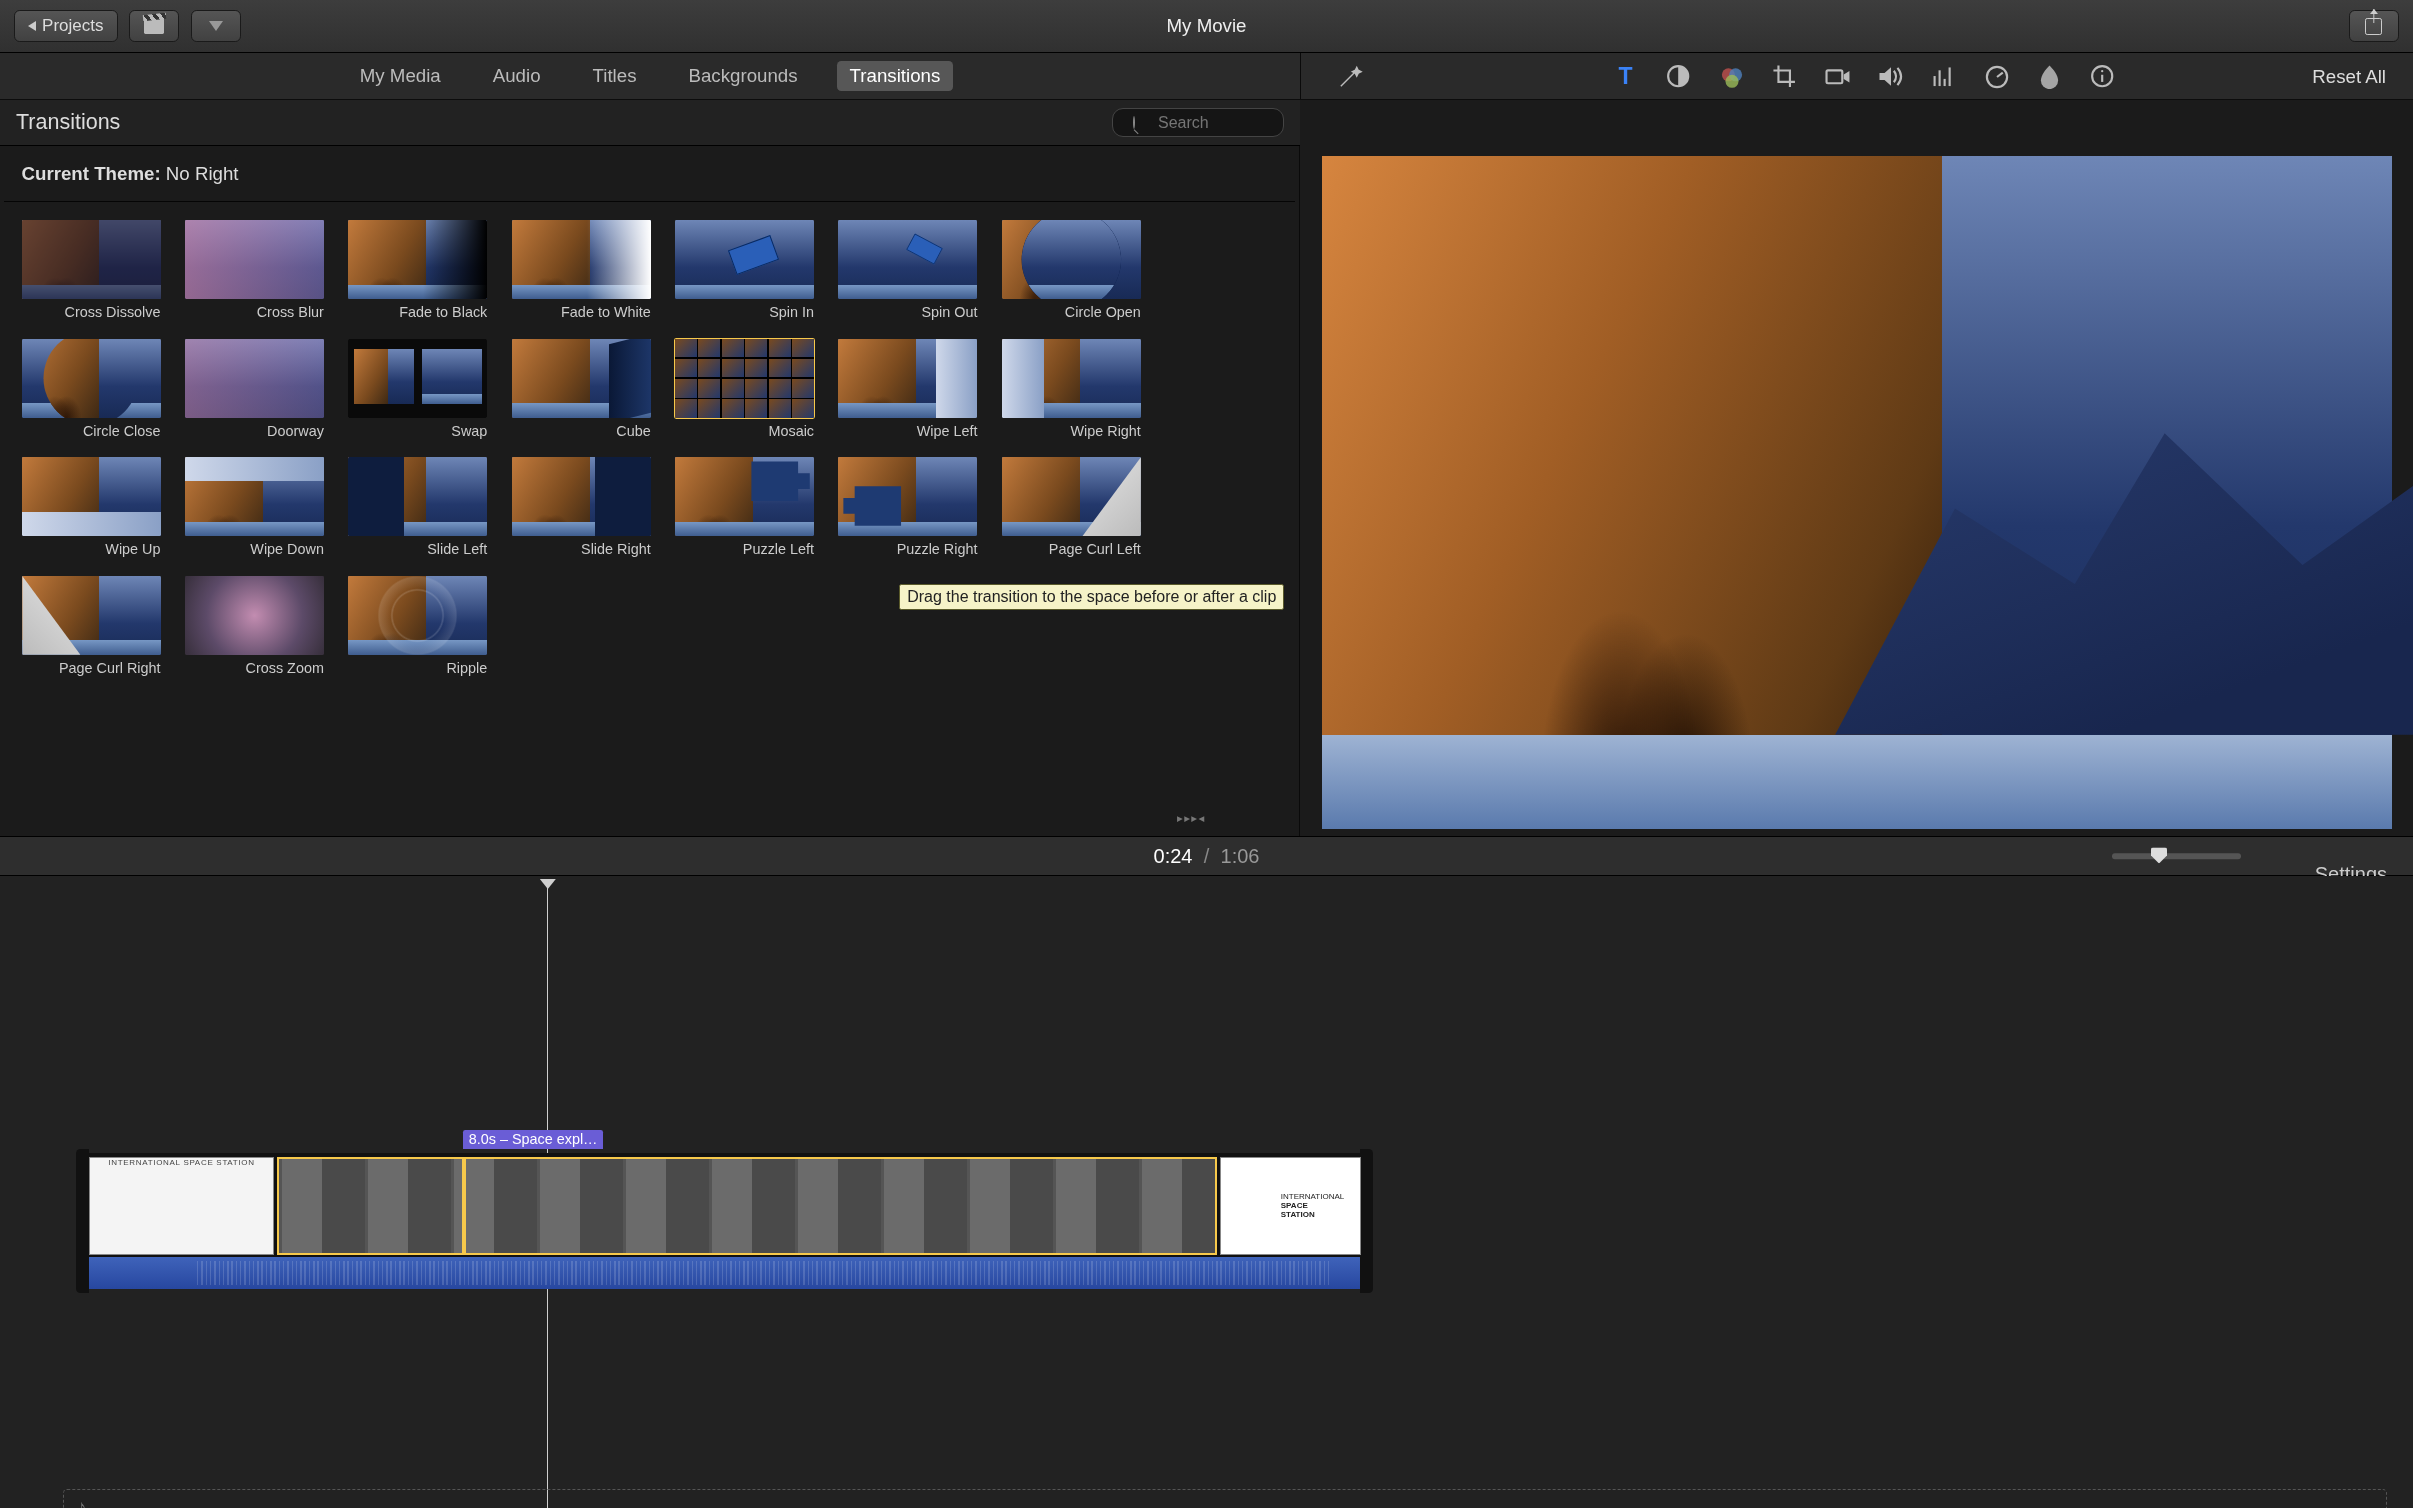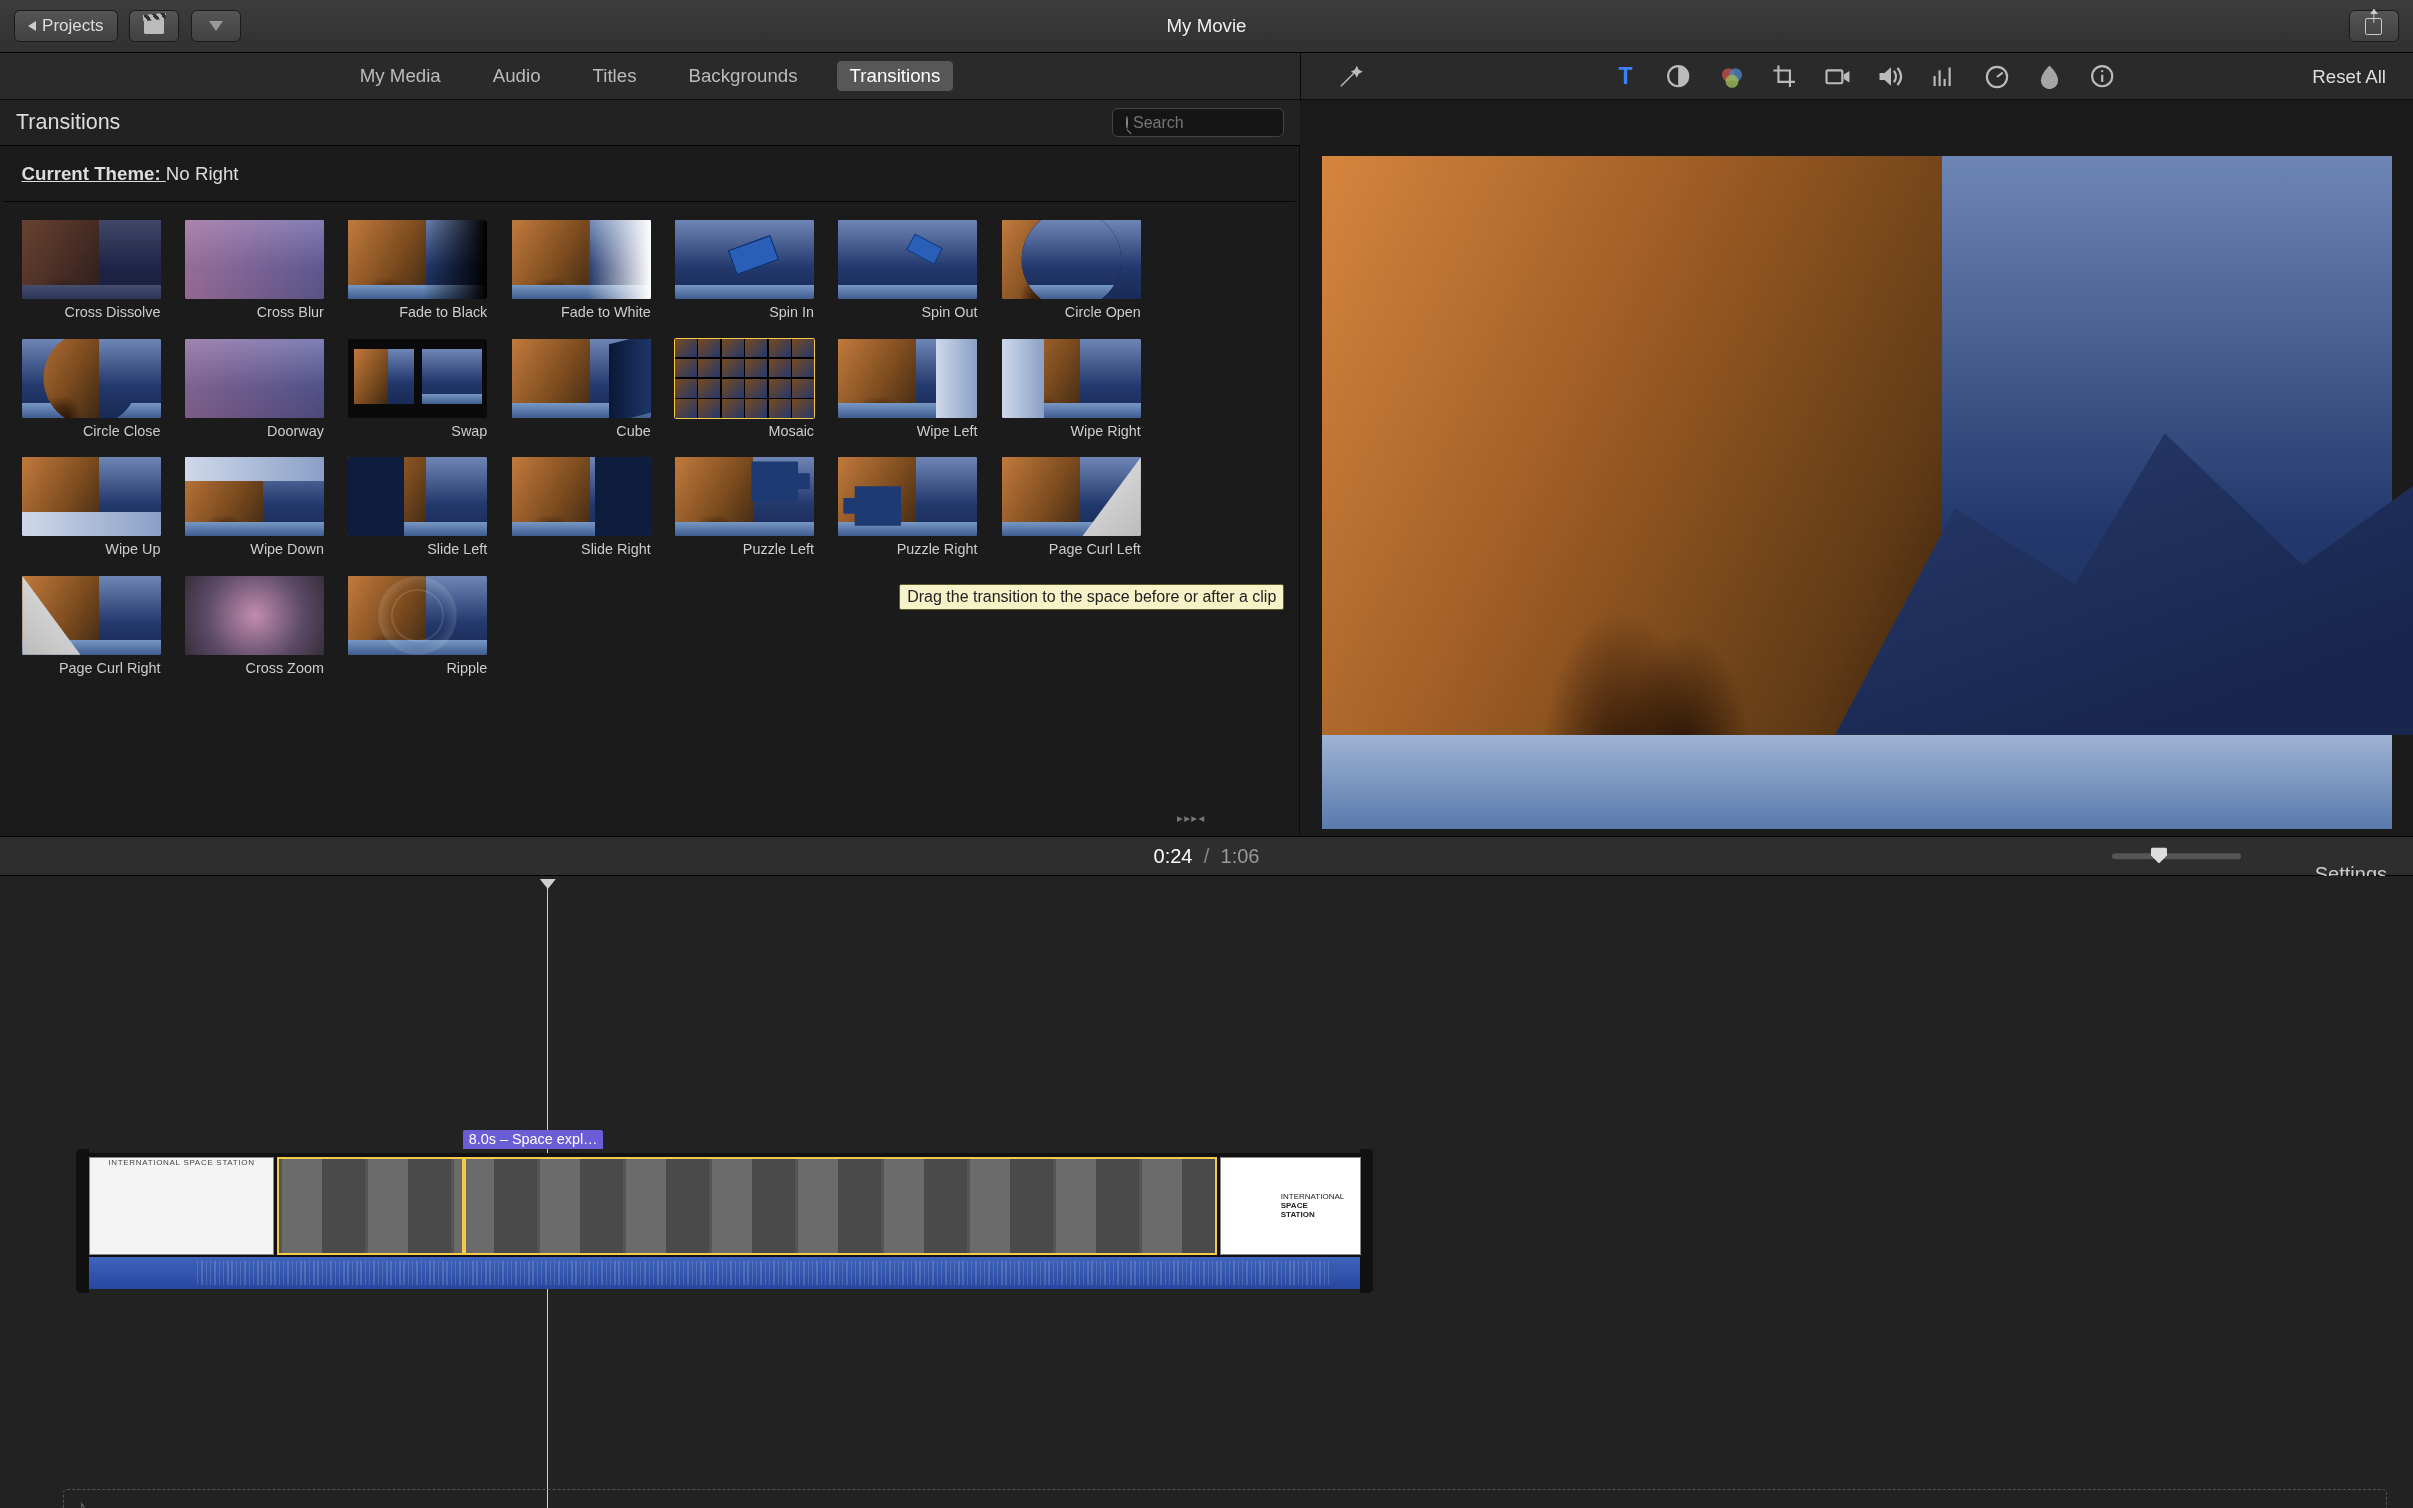--- a/index.html
+++ b/index.html
@@ -29,30 +29,30 @@
 .wand{ position:absolute; left:1335px; top:10px; width:29px; height:29px; }
 .wand svg{width:29px;height:29px;}
 .tool-icons{ position:absolute; left:1609px; top:7.2px; display:flex; gap:20px; align-items:center;}
 .tool-icons .ti{ width:33px; height:33px; display:flex; align-items:center; justify-content:center; color:#bbb; font-size:23px;}
 .ti.active{ color:#3a82f7;}
 .reset-all{ position:absolute; right:27px; top:13px; font-size:18.7px; color:#ddd; }
 
 
 .subhead{ height:46px; width:1300px; background:#222; border-bottom:0.7px solid #000; display:flex; align-items:center; justify-content:space-between; padding:0 16px;}
 .subhead .lbl{ font-size:21.5px; color:#ddd;}
-.search{ width:172px; height:29px; background:#151515; border:0.7px solid #444; border-radius:6px; display:flex; align-items:center; padding:0 13px; gap:5px; color:#888;}
+.search{ width:172px; height:29px; background:#151515; border:0.7px solid #444; border-radius:11px; display:flex; align-items:center; padding:0 20px; gap:23px; color:#888;}
 .search input{ flex:1; background:transparent; border:none; outline:none; color:#ccc; font-size:16px;}
 .mag{width:13px;height:13px;border:1.4px solid #888;border-radius:50%;position:relative;}
 .mag:after{content:"";position:absolute;right:-4.3px;bottom:-4.3px;width:5.7px;height:1.4px;background:#888;transform:rotate(45deg);}
 
 
 .middle{ display:flex; height:690px;}
 .browser{ width:1300px; background:#1b1b1b; position:relative; border-right:1.4px solid #0a0a0a;}
 .theme-line{ padding:17px 21.5px 7.2px; font-size:18.7px; color:#ddd;}
-.theme-line b{ font-weight:600;text-decoration:underline;}
+.theme-line b{ font-weight:600;}
 .hr{ height:0.7px; background:#050505; margin:8.6px 4.3px 0;}
 .thumb-grid{ padding:18.7px 18.7px 0 21.5px; display:grid; grid-template-columns: repeat(7, 139px); column-gap:24.4px; row-gap:13px;}
 .t-item{ width:139px; }
 .t-thumb{ width:139px; height:79px; border-radius:1.4px; background:#333; position:relative; overflow:hidden;}
 .t-label{ text-align:right; font-size:14.4px; color:#ccc; margin-top:5px; height:21.5px;}
 .t-item.selected .t-thumb{ outline:2.9px solid #f7c94b; outline-offset:-1.4px;}
 .tooltip{ position:absolute; background:#f6f3c8; color:#222; font-size:16px; padding:2.9px 7.2px; border:0.7px solid #5a5a2a; border-radius:2.2px; white-space:nowrap; }
 .mosaic-ind{ position:absolute; left:1177px; top:665px; color:#777; font-size:11.5px; letter-spacing:1.4px;}
 
 

